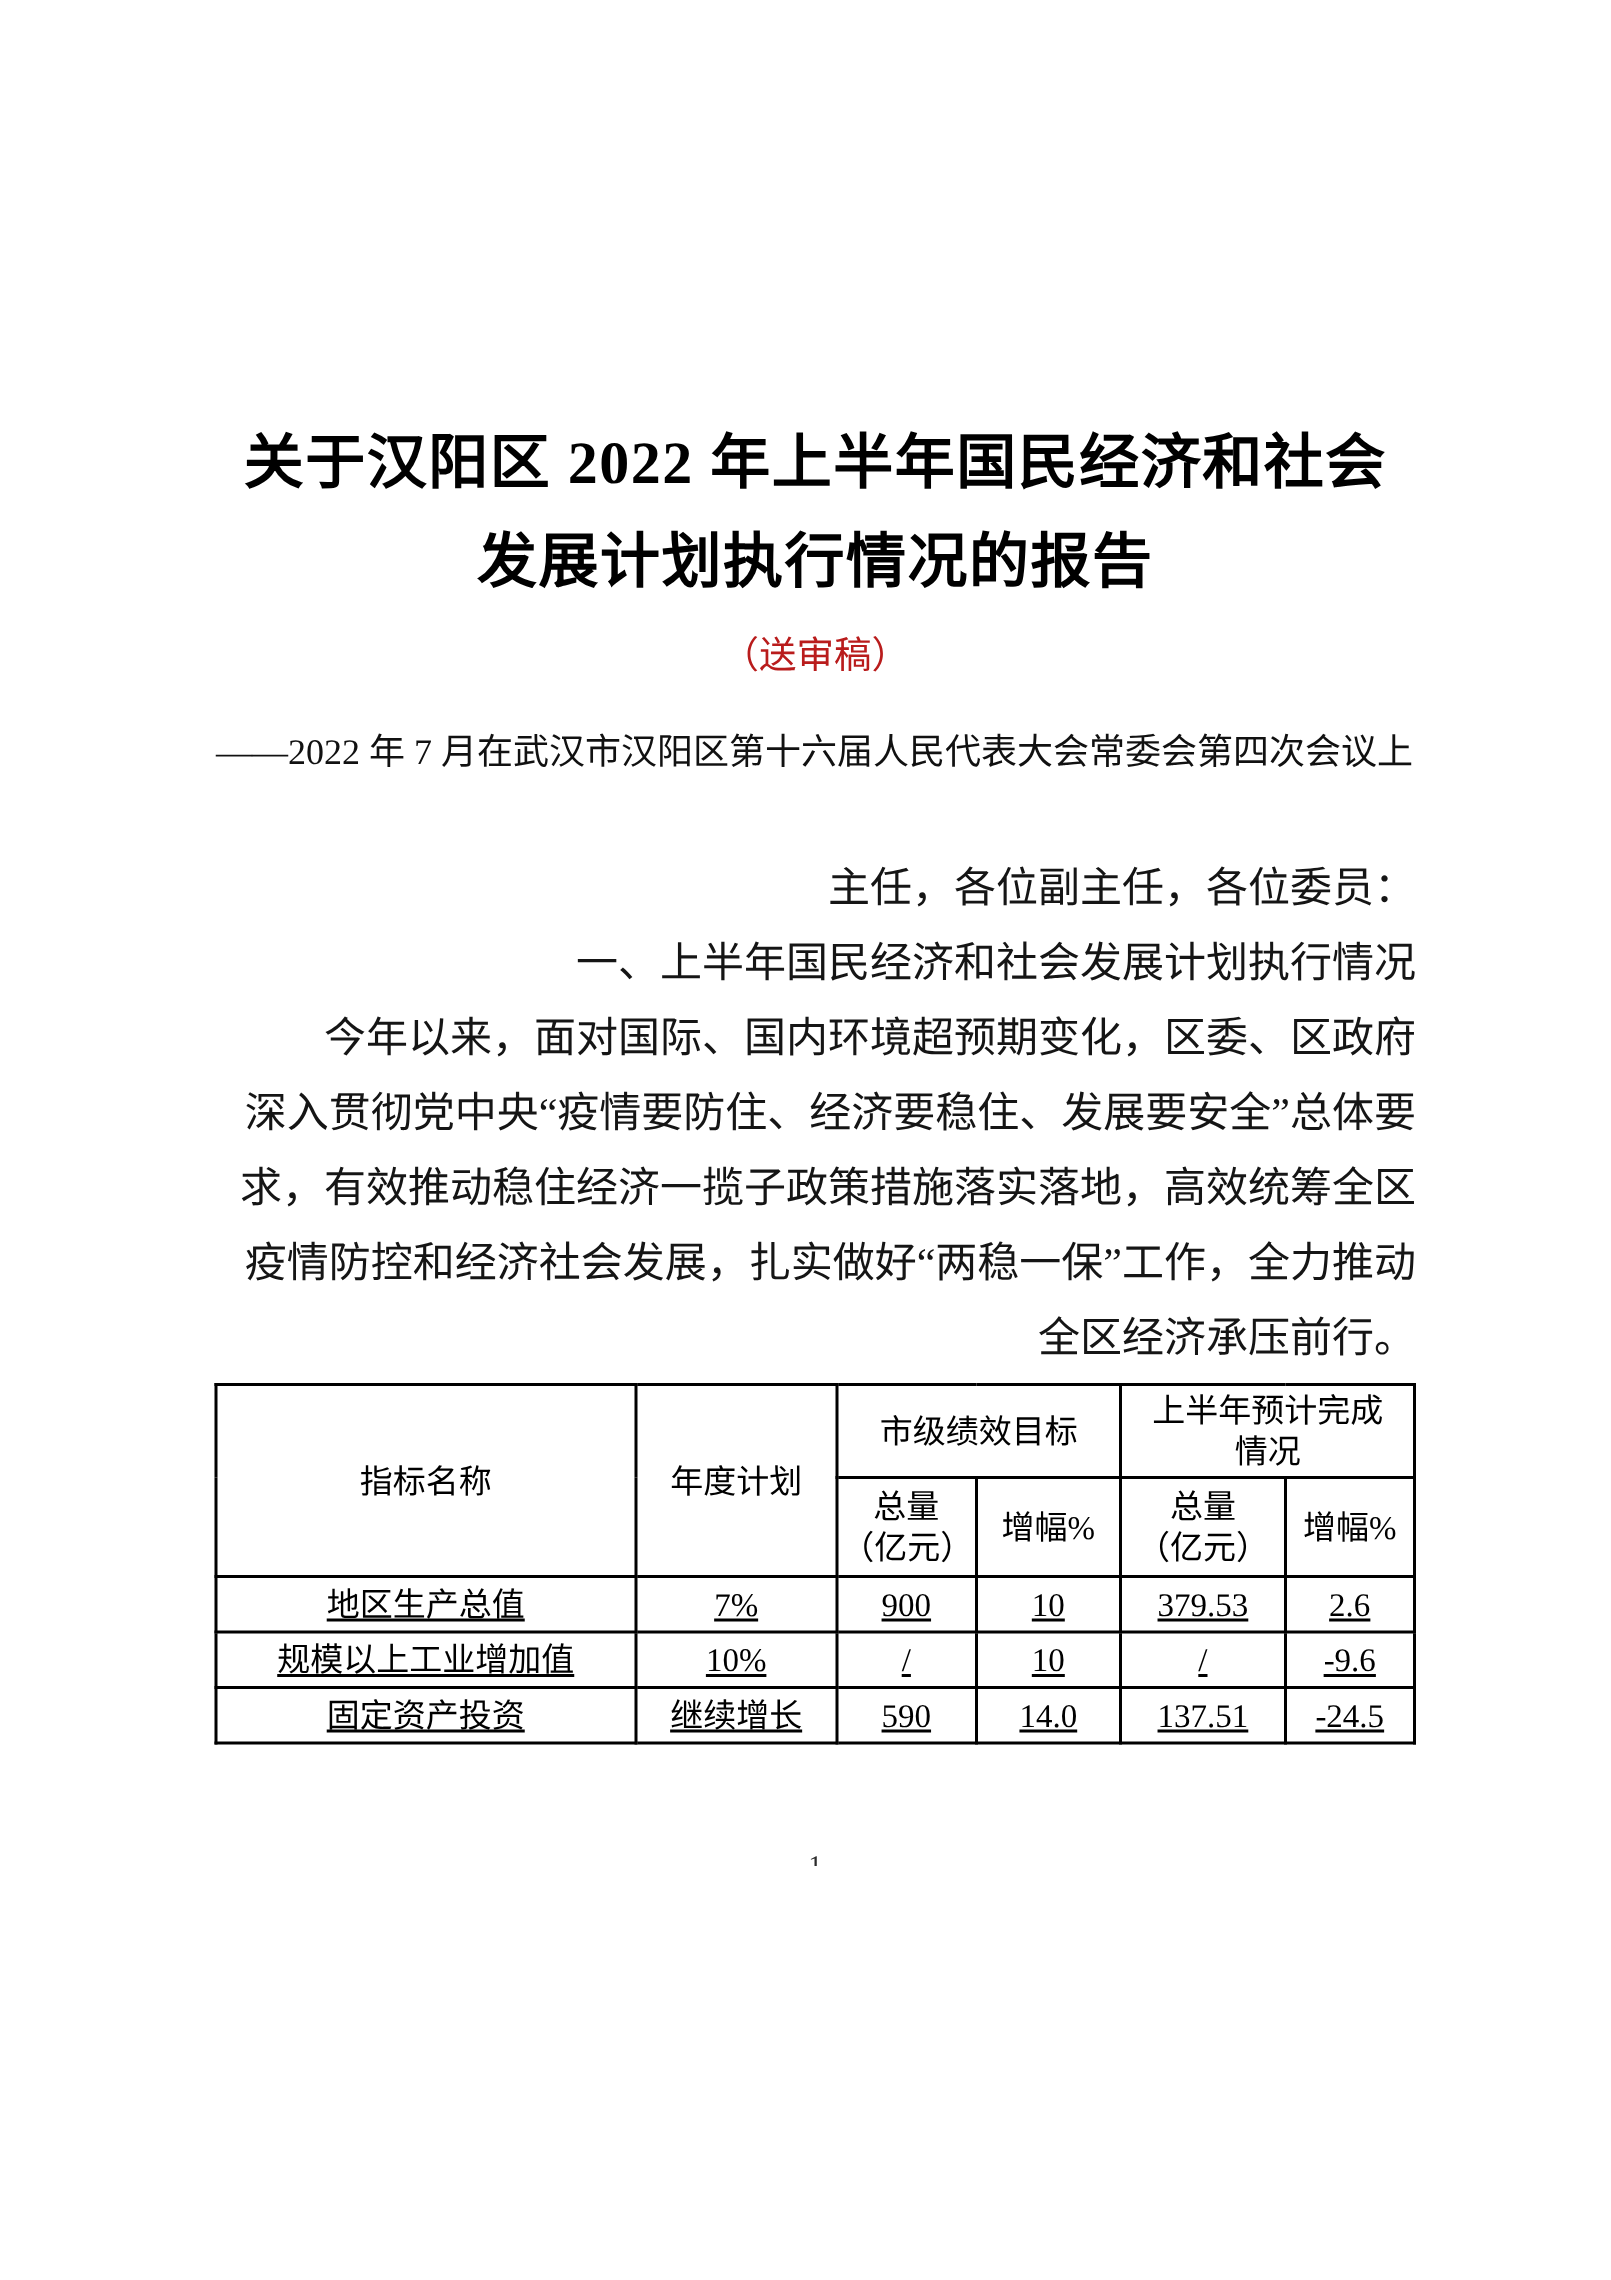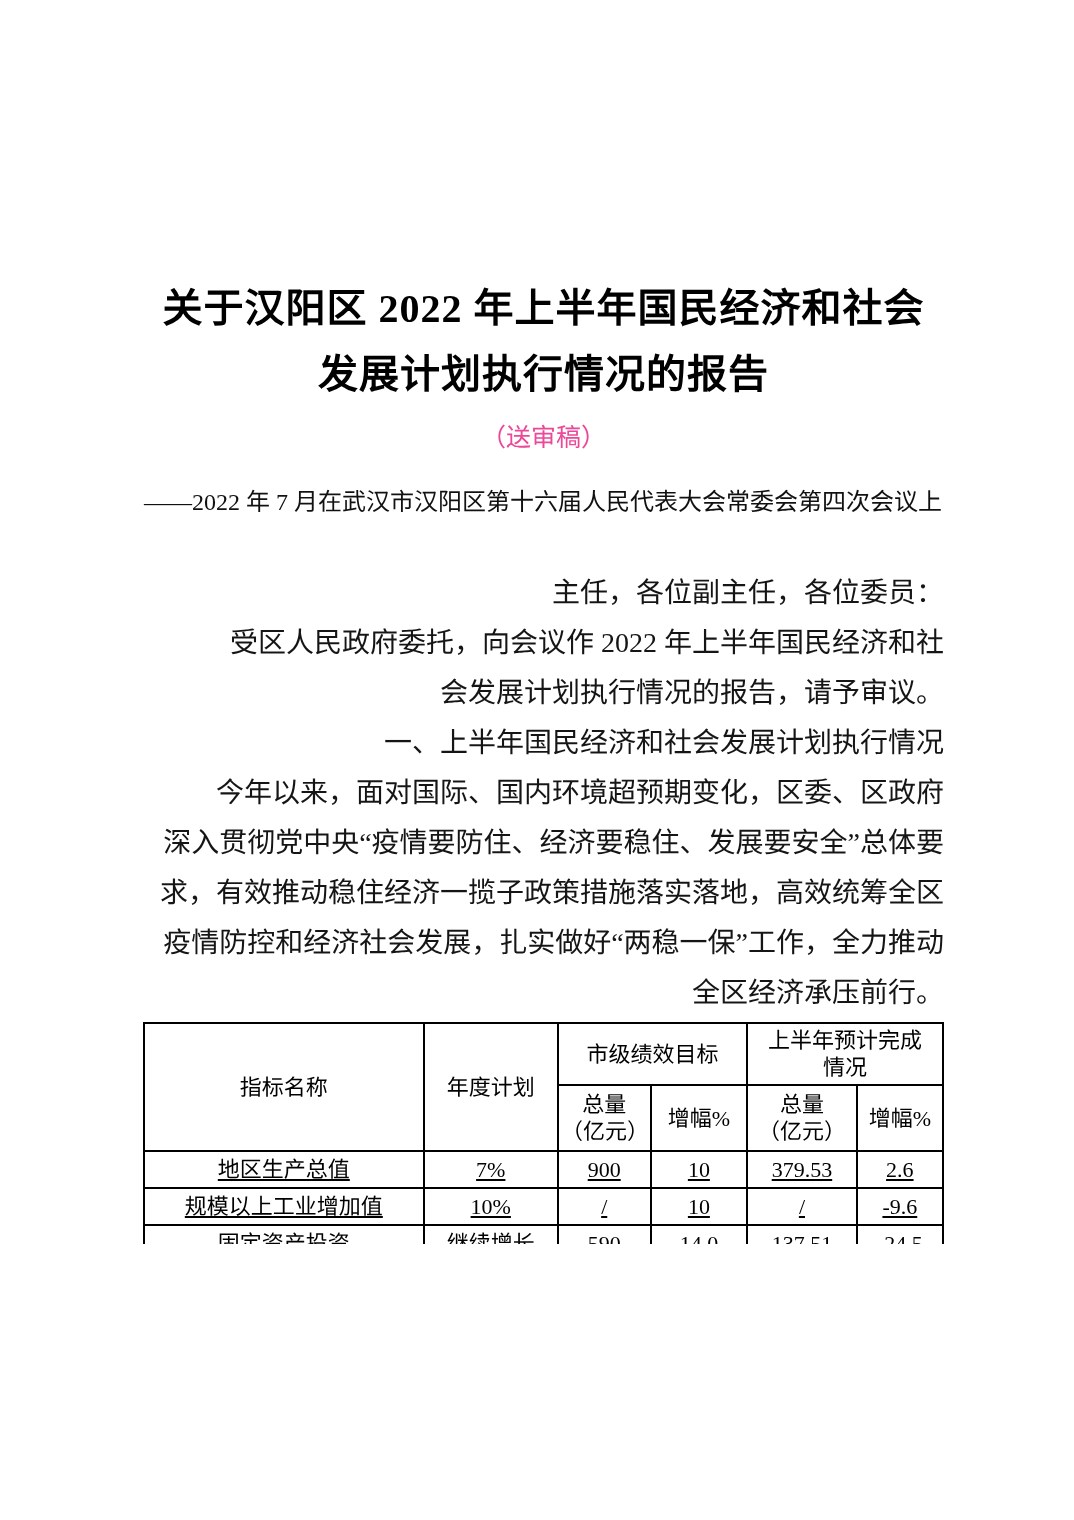--- a/index.html
+++ b/index.html
@@ -26,21 +26,21 @@
     font-weight: 700;
     color: #000;
     letter-spacing: 1px;
   }
   .title-line { display: block; }
   .draft-note {
     margin: 15px 0 0 0;
     text-align: center;
     font-size: 25px;
     line-height: 30px;
-    color: #ec4899;
+    color: #b91c1c;
   }
   .occasion-line {
     margin: 34px 1px 0 0;
     text-align: center;
     font-size: 24px;
     line-height: 30px;
     color: #111;
   }
   .speaker-line {
     margin: 24px 0 0 0;
@@ -103,22 +103,20 @@
     <h1 class="doc-title">
       <span class="title-line">关于汉阳区 2022 年上半年国民经济和社会</span>
       <span class="title-line">发展计划执行情况的报告</span>
     </h1>
     <p class="draft-note">（送审稿）</p>
     <p class="occasion-line">——2022 年 7 月在武汉市汉阳区第十六届人民代表大会常委会第四次会议上</p>
   </header>
 
   <main class="doc-body">
     <p class="para">主任，各位副主任，各位委员：</p>
-    <p class="para indent">受区人民政府委托，向会议作 2022 年上半年国民经济和社
-会发展计划执行情况的报告，请予审议。</p>
     <p class="para indent">一、上半年国民经济和社会发展计划执行情况</p>
     <p class="para indent">今年以来，面对国际、国内环境超预期变化，区委、区政府
 深入贯彻党中央“疫情要防住、经济要稳住、发展要安全”总体要
 求，有效推动稳住经济一揽子政策措施落实落地，高效统筹全区
 疫情防控和经济社会发展，扎实做好“两稳一保”工作，全力推动
 全区经济承压前行。</p>
 
     <table class="indicators-table">
       <colgroup>
         <col style="width:35%">

